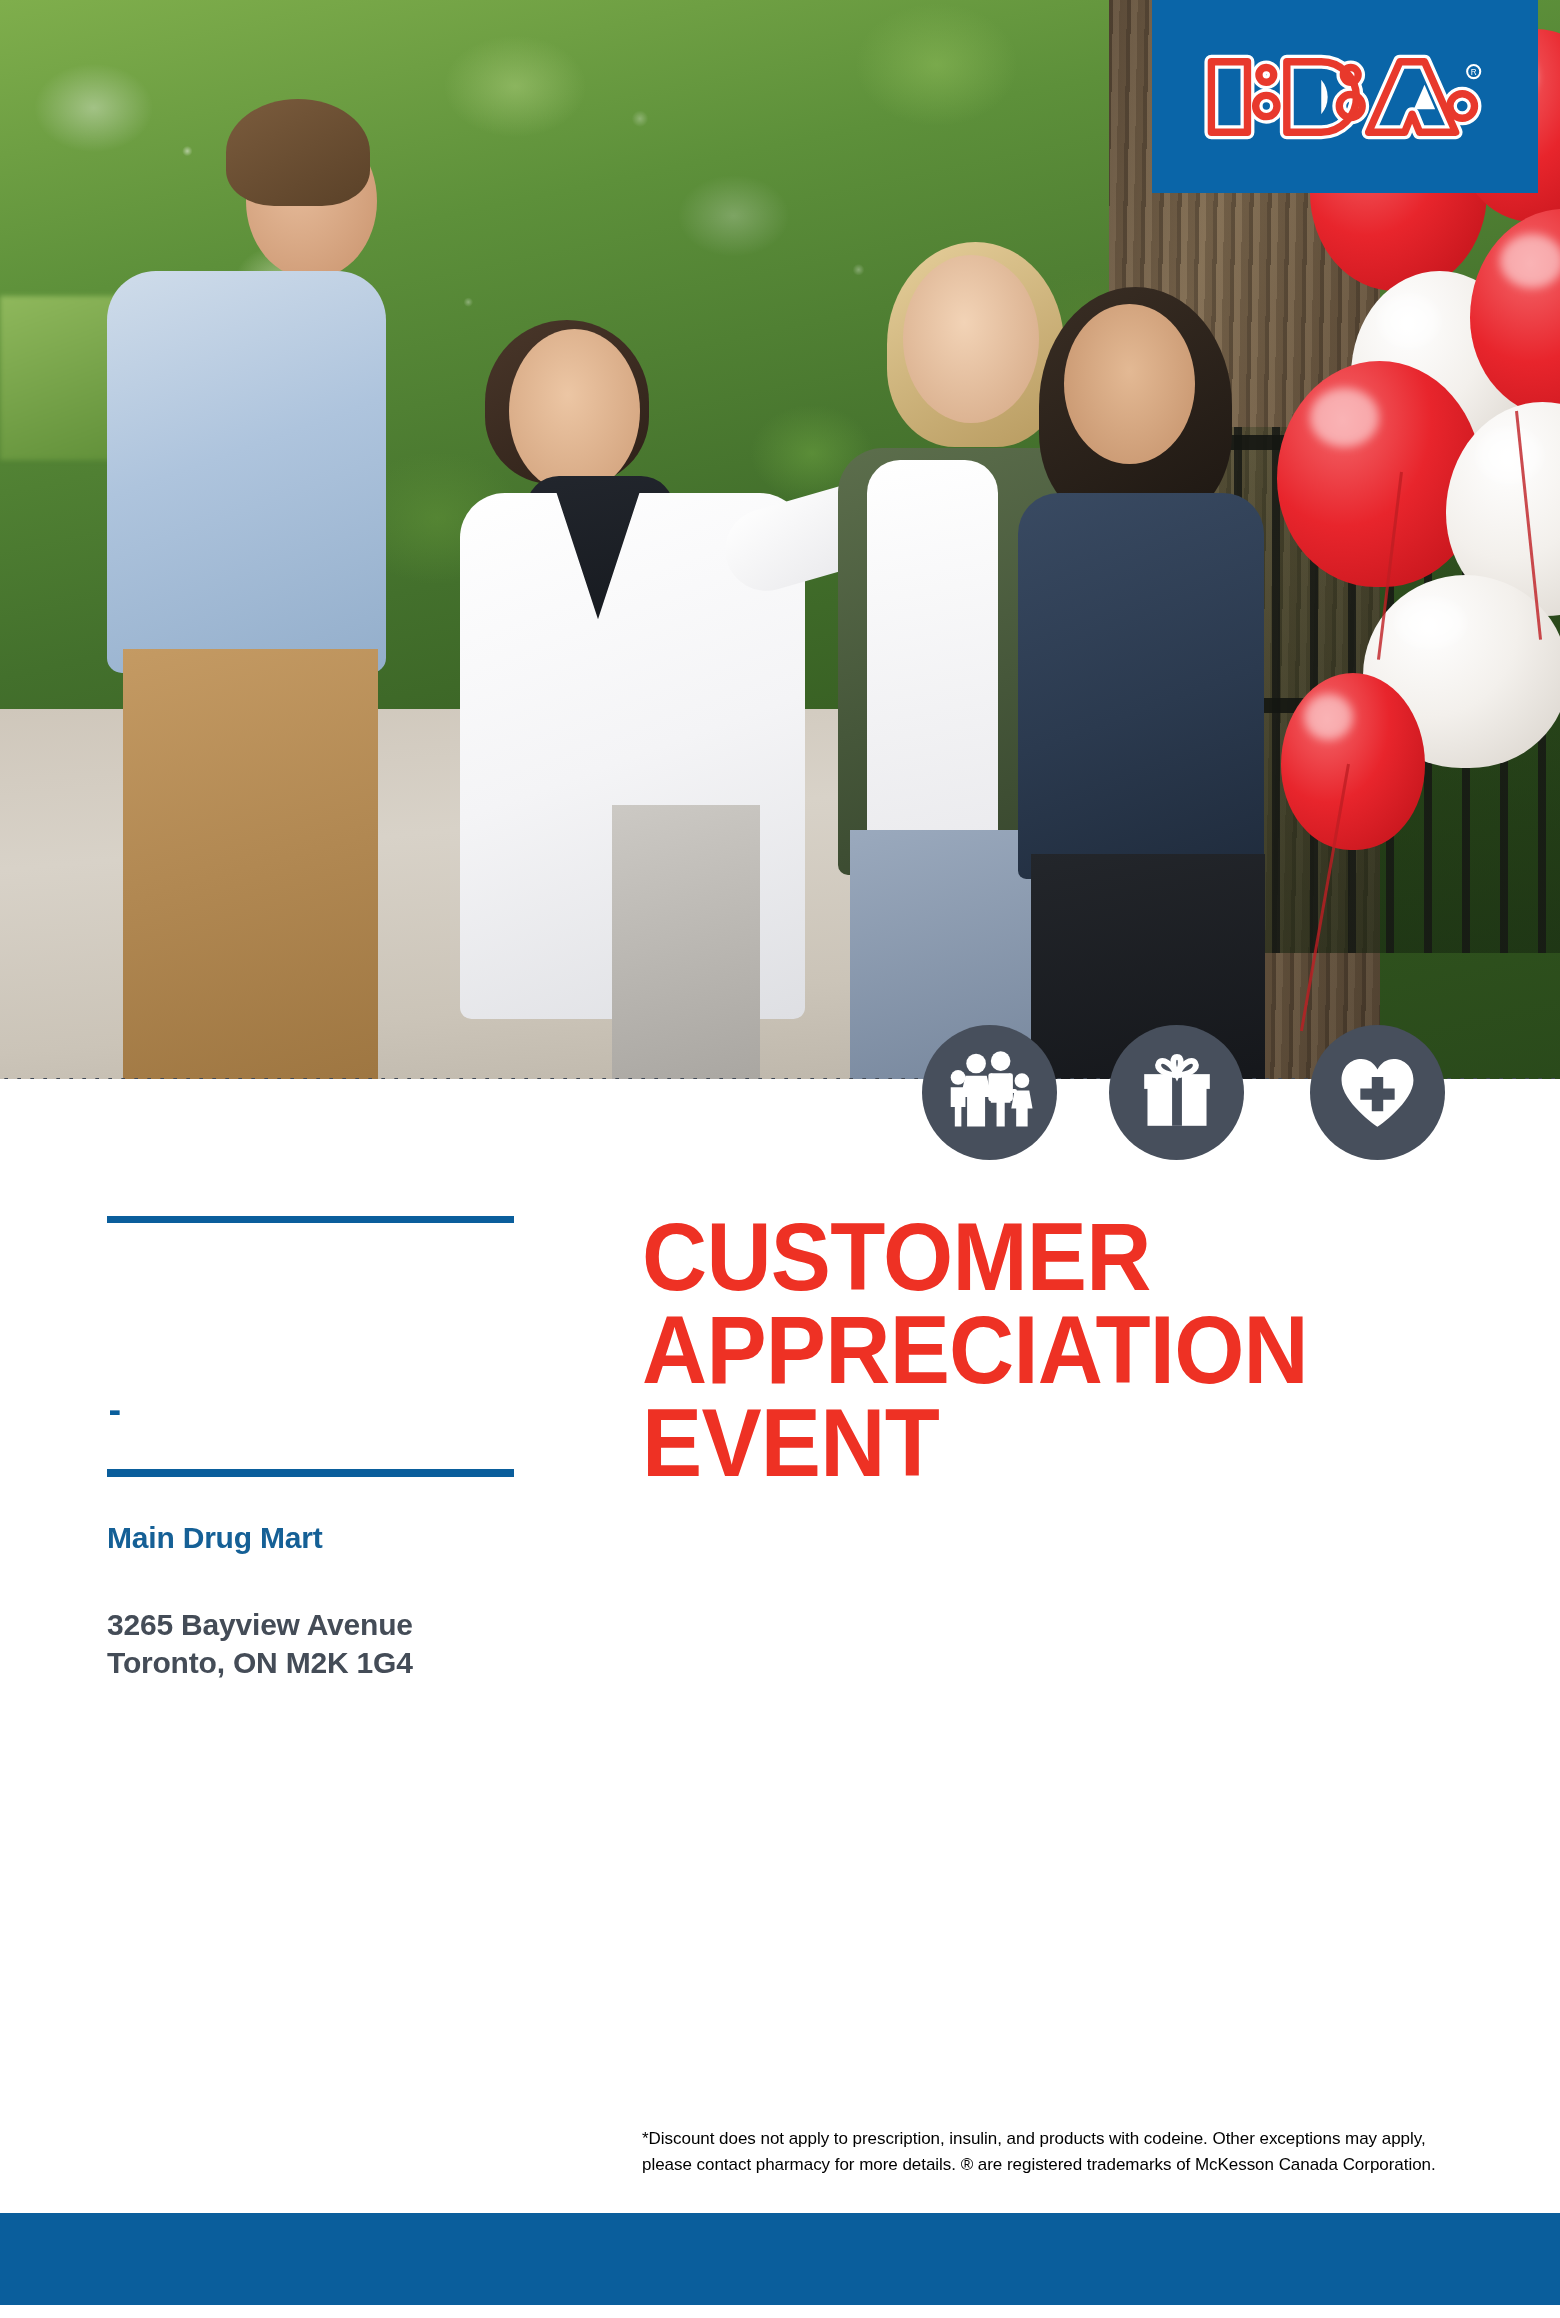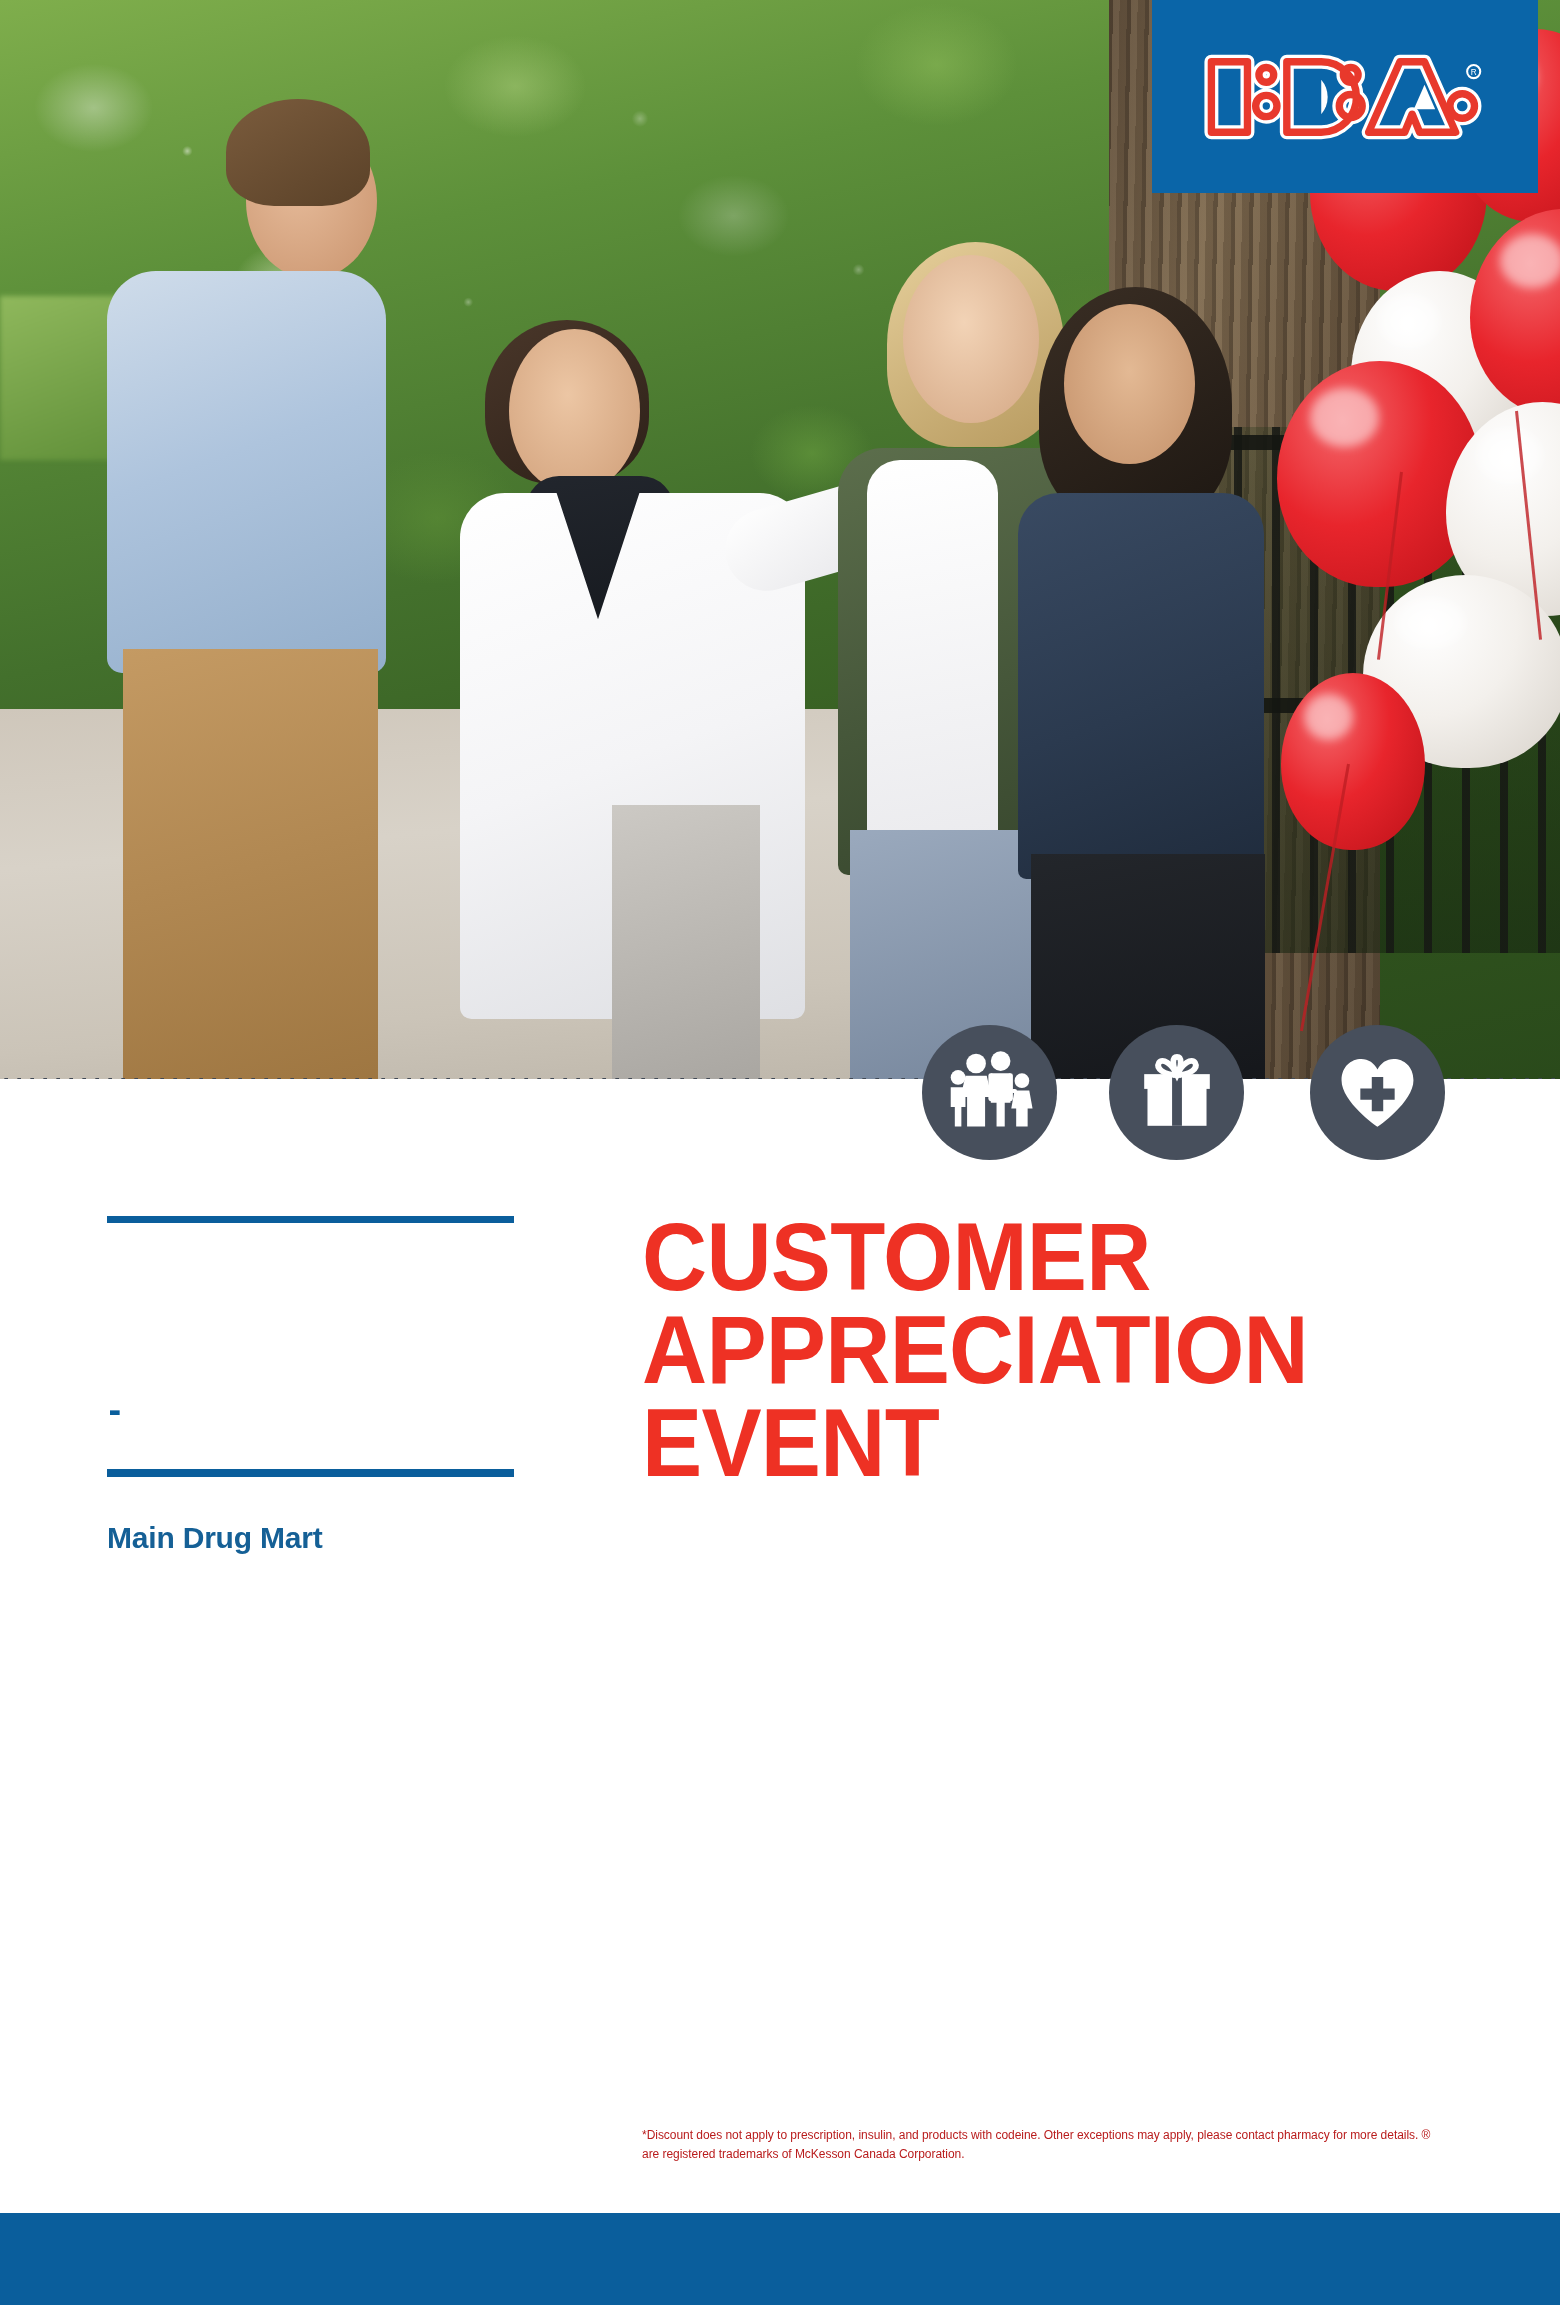--- a/index.html
+++ b/index.html
@@ -262,23 +262,23 @@
     transform-origin: left top;
     white-space: pre-line;
   }
 
   
   .disclaimer {
     position: absolute;
     left: 642px;
     top: 2126px;
     width: 797px;
-    font-size: 12px;
+    font-size: 17px;
     line-height: 1.55;
-    color: #b91c1c;
+    color: #000000;
     letter-spacing: -0.04px;
   }
 
   
   .footer-bar {
     position: absolute;
     left: 0;
     top: 2213px;
     width: 1561px;
     height: 92px;
@@ -451,20 +451,22 @@
     </svg>
   </div>
 
   <div class="store-block">
     <div class="rule rule-top"></div>
     <div class="store-gap">
       <div class="store-dash">-</div>
     </div>
     <div class="rule rule-bottom"></div>
     <div class="store-name">Main Drug Mart</div>
+    <div class="store-address">3265 Bayview Avenue
+Toronto, ON M2K 1G4</div>
   </div>
 
   <div class="headline">CUSTOMER
 APPRECIATION
 EVENT</div>
 
   <div class="disclaimer">*Discount does not apply to prescription, insulin, and products with codeine. Other exceptions may apply, please contact pharmacy for more details. ® are registered trademarks of McKesson Canada Corporation.</div>
 
   <div class="footer-bar"></div>
 

